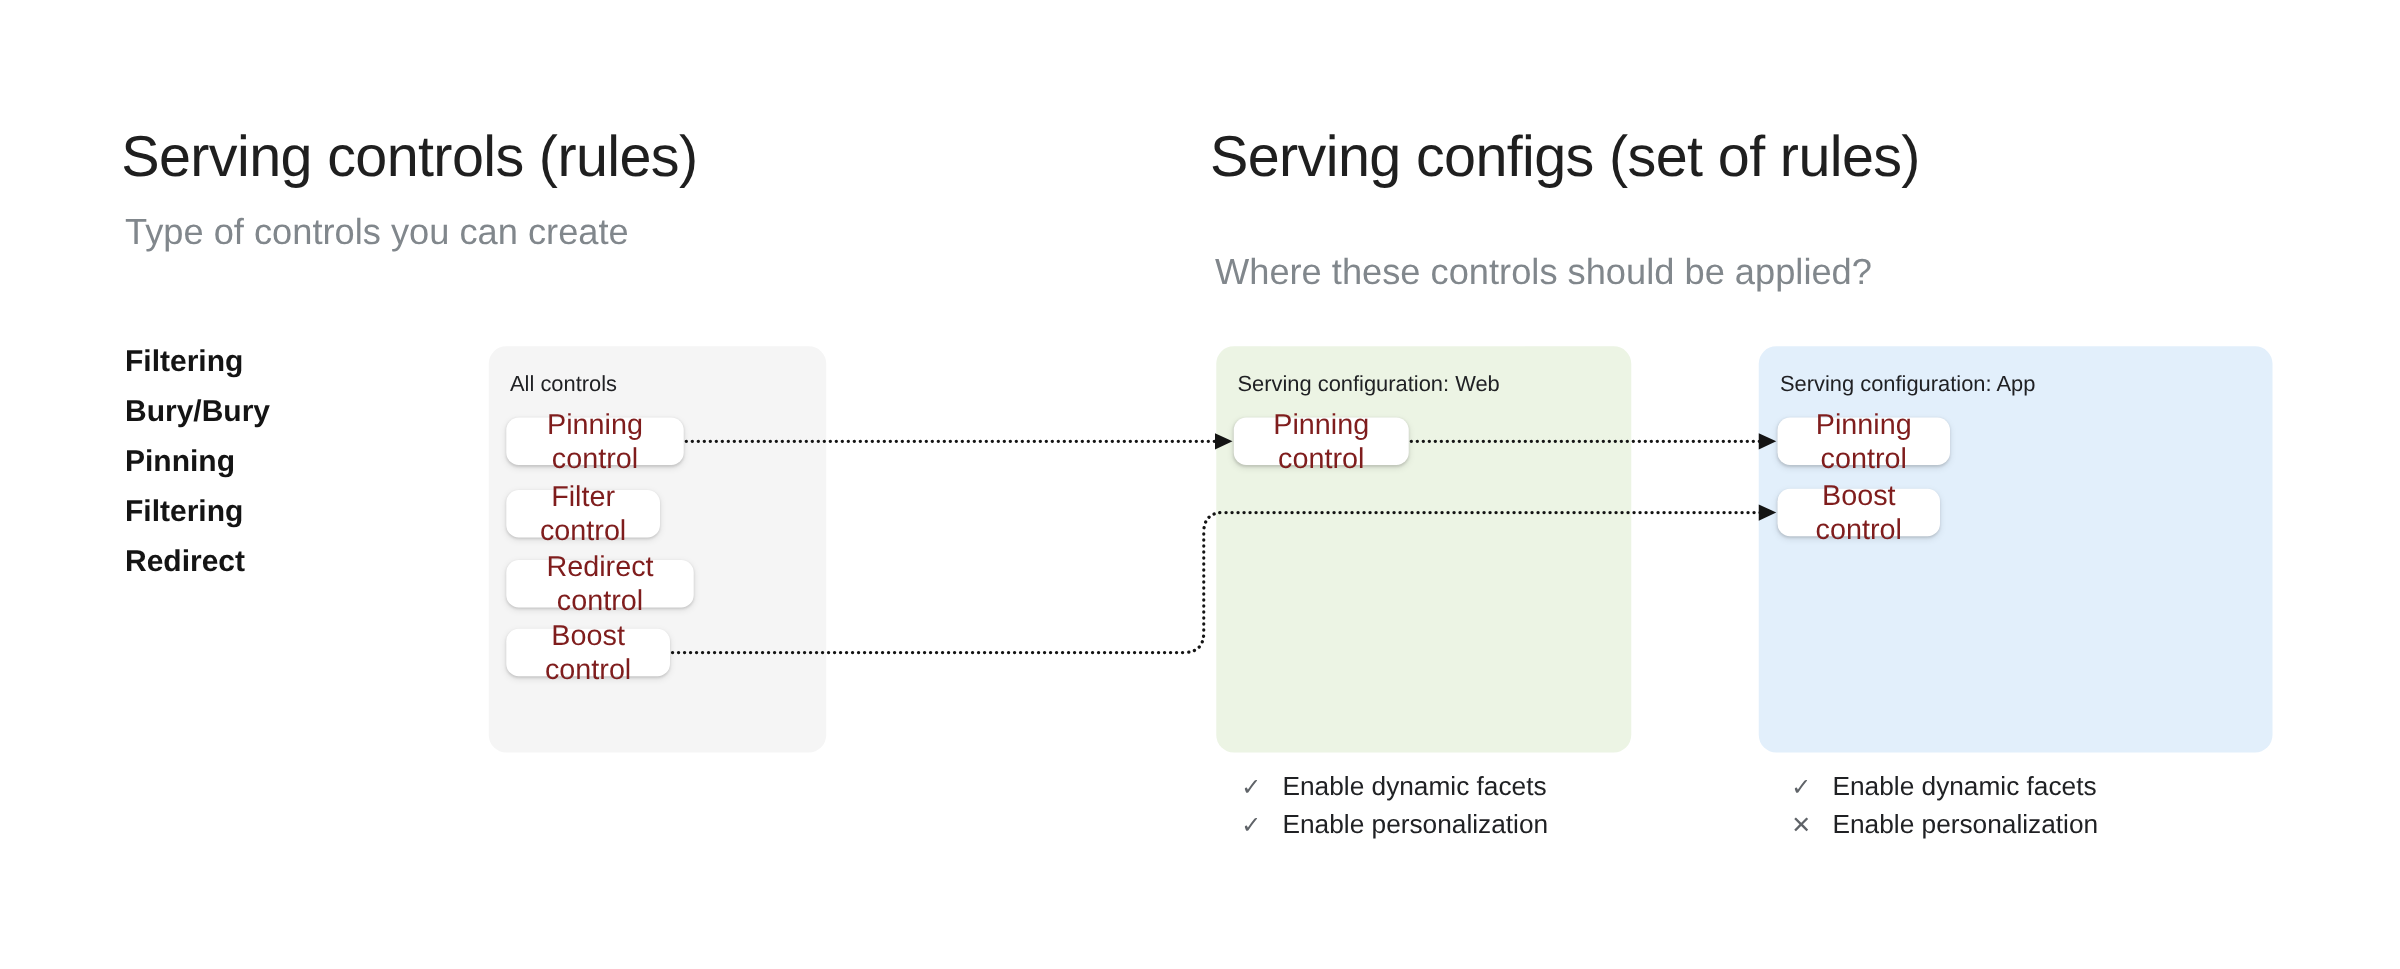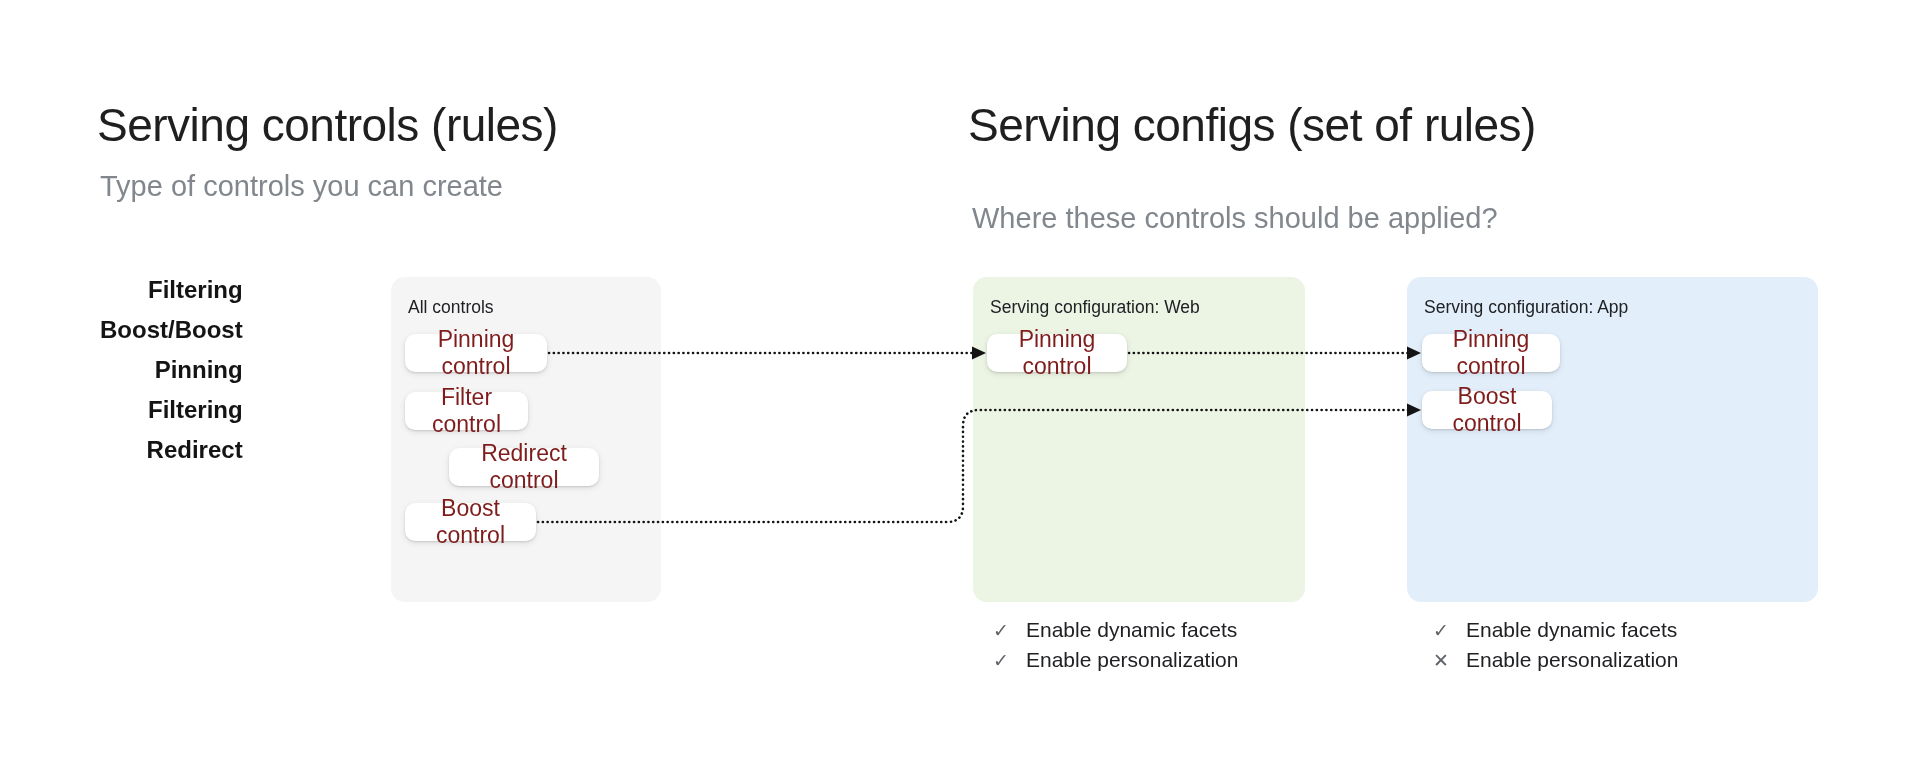--- a/index.html
+++ b/index.html
@@ -16,37 +16,37 @@
     font-family:"Liberation Sans", sans-serif;color:var(--title-color);}
   .stage{position:relative;width:1920px;height:775px;background:#fff;}
 
   .page-title{position:absolute;font-size:46px;font-weight:400;letter-spacing:-0.5px;line-height:56px;color:var(--title-color);}
   .page-subtitle{position:absolute;font-size:29px;font-weight:400;color:var(--subtitle-color);line-height:30px;}
   #title-left{left:97px;top:97px;}
   #subtitle-left{left:100px;top:171px;}
   #title-right{left:968px;top:97px;}
   #subtitle-right{left:972px;top:171px;margin-top:32px;}
 
-  .control-type-list{position:absolute;left:100px;top:270px;list-style:none;text-align:right;}
+  .control-type-list{position:absolute;left:100px;top:270px;list-style:none;}
   .control-type-list li{font-size:24px;font-weight:600;line-height:40px;color:#141414;}
 
   .card{position:absolute;top:277px;height:325px;border-radius:14px;text-align:center;}
   #card-all-controls{left:391px;width:270px;background:var(--all-controls-bg);}
   #card-web{left:973px;width:332px;background:var(--web-card-bg);}
   #card-app{left:1407px;width:411px;background:var(--app-card-bg);}
   .card-label{position:absolute;left:17px;top:20px;font-size:17.5px;color:#202124;}
 
   .chip{position:absolute;height:38px;background:#ffffff;border-radius:10px;
     display:flex;align-items:center;justify-content:center;
     font-size:23px;color:#7f1d1d;
     box-shadow:0 1px 2px rgba(0,0,0,.12),0 2px 6px rgba(0,0,0,.10);}
   
   #chip-ac-pinning{left:14px;top:57px;width:142px;}
   #chip-ac-filter{left:14px;top:115px;width:123px;}
-  #chip-ac-redirect{left:14px;top:171px;width:150px;margin-left:44px;}
+  #chip-ac-redirect{left:14px;top:171px;width:150px;}
   #chip-ac-boost{left:14px;top:226px;width:131px;}
   
   #chip-web-pinning{left:14px;top:57px;width:140px;}
   
   #chip-app-pinning{left:15px;top:57px;width:138px;}
   #chip-app-boost{left:15px;top:114px;width:130px;}
 
   .settings-list{position:absolute;top:615px;}
   #settings-web{left:990px;}
   #settings-app{left:1430px;}
@@ -64,21 +64,21 @@
 <div class="stage">
 
   <h1 id="title-left" class="page-title">Serving controls (rules)</h1>
   <div id="subtitle-left" class="page-subtitle">Type of controls you can create</div>
 
   <h1 id="title-right" class="page-title">Serving configs (set of rules)</h1>
   <div id="subtitle-right" class="page-subtitle">Where these controls should be applied?</div>
 
   <ul class="control-type-list">
     <li>Filtering</li>
-    <li>Boost/Boost</li>
+    <li>Bury/Bury</li>
     <li>Pinning</li>
     <li>Filtering</li>
     <li>Redirect</li>
   </ul>
 
   <div id="card-all-controls" class="card">
     <div class="card-label">All controls</div>
     <div id="chip-ac-pinning" class="chip">Pinning control</div>
     <div id="chip-ac-filter" class="chip">Filter control</div>
     <div id="chip-ac-redirect" class="chip">Redirect control</div>

